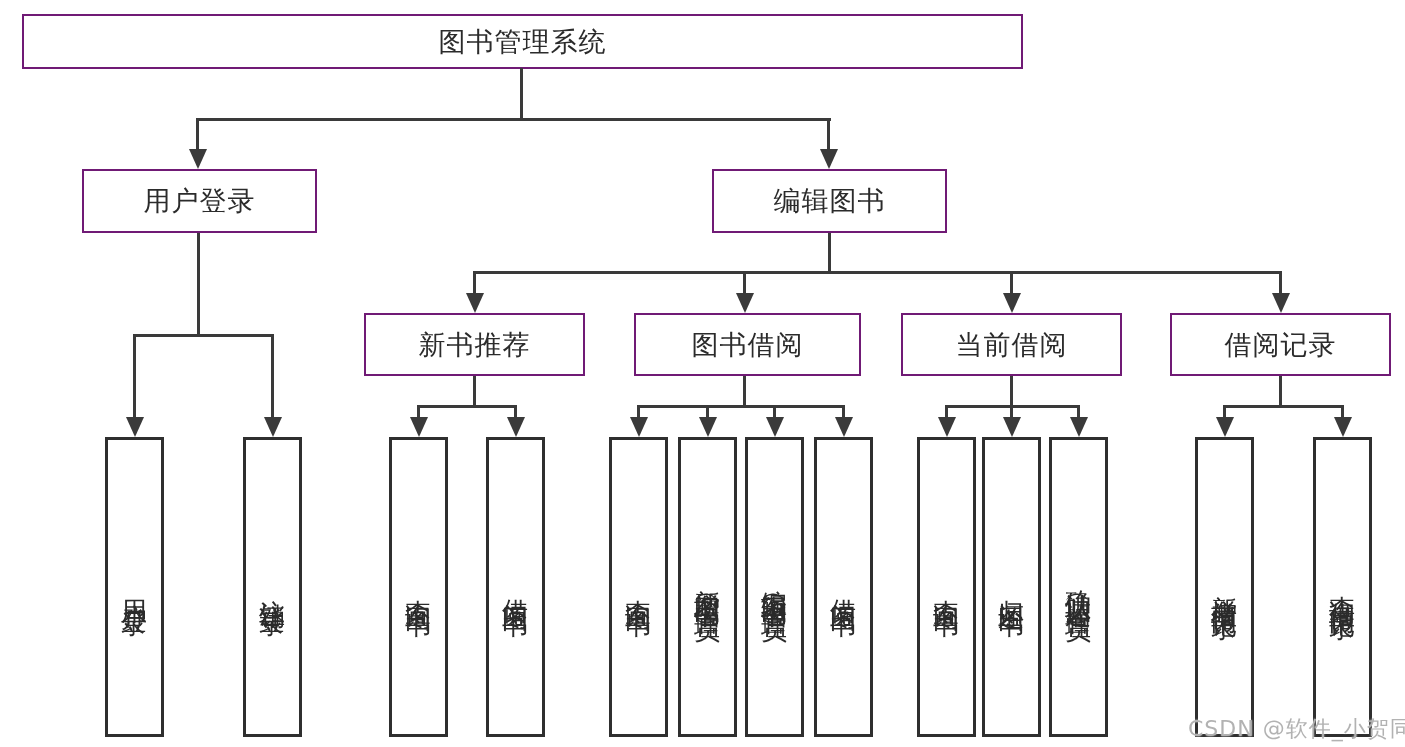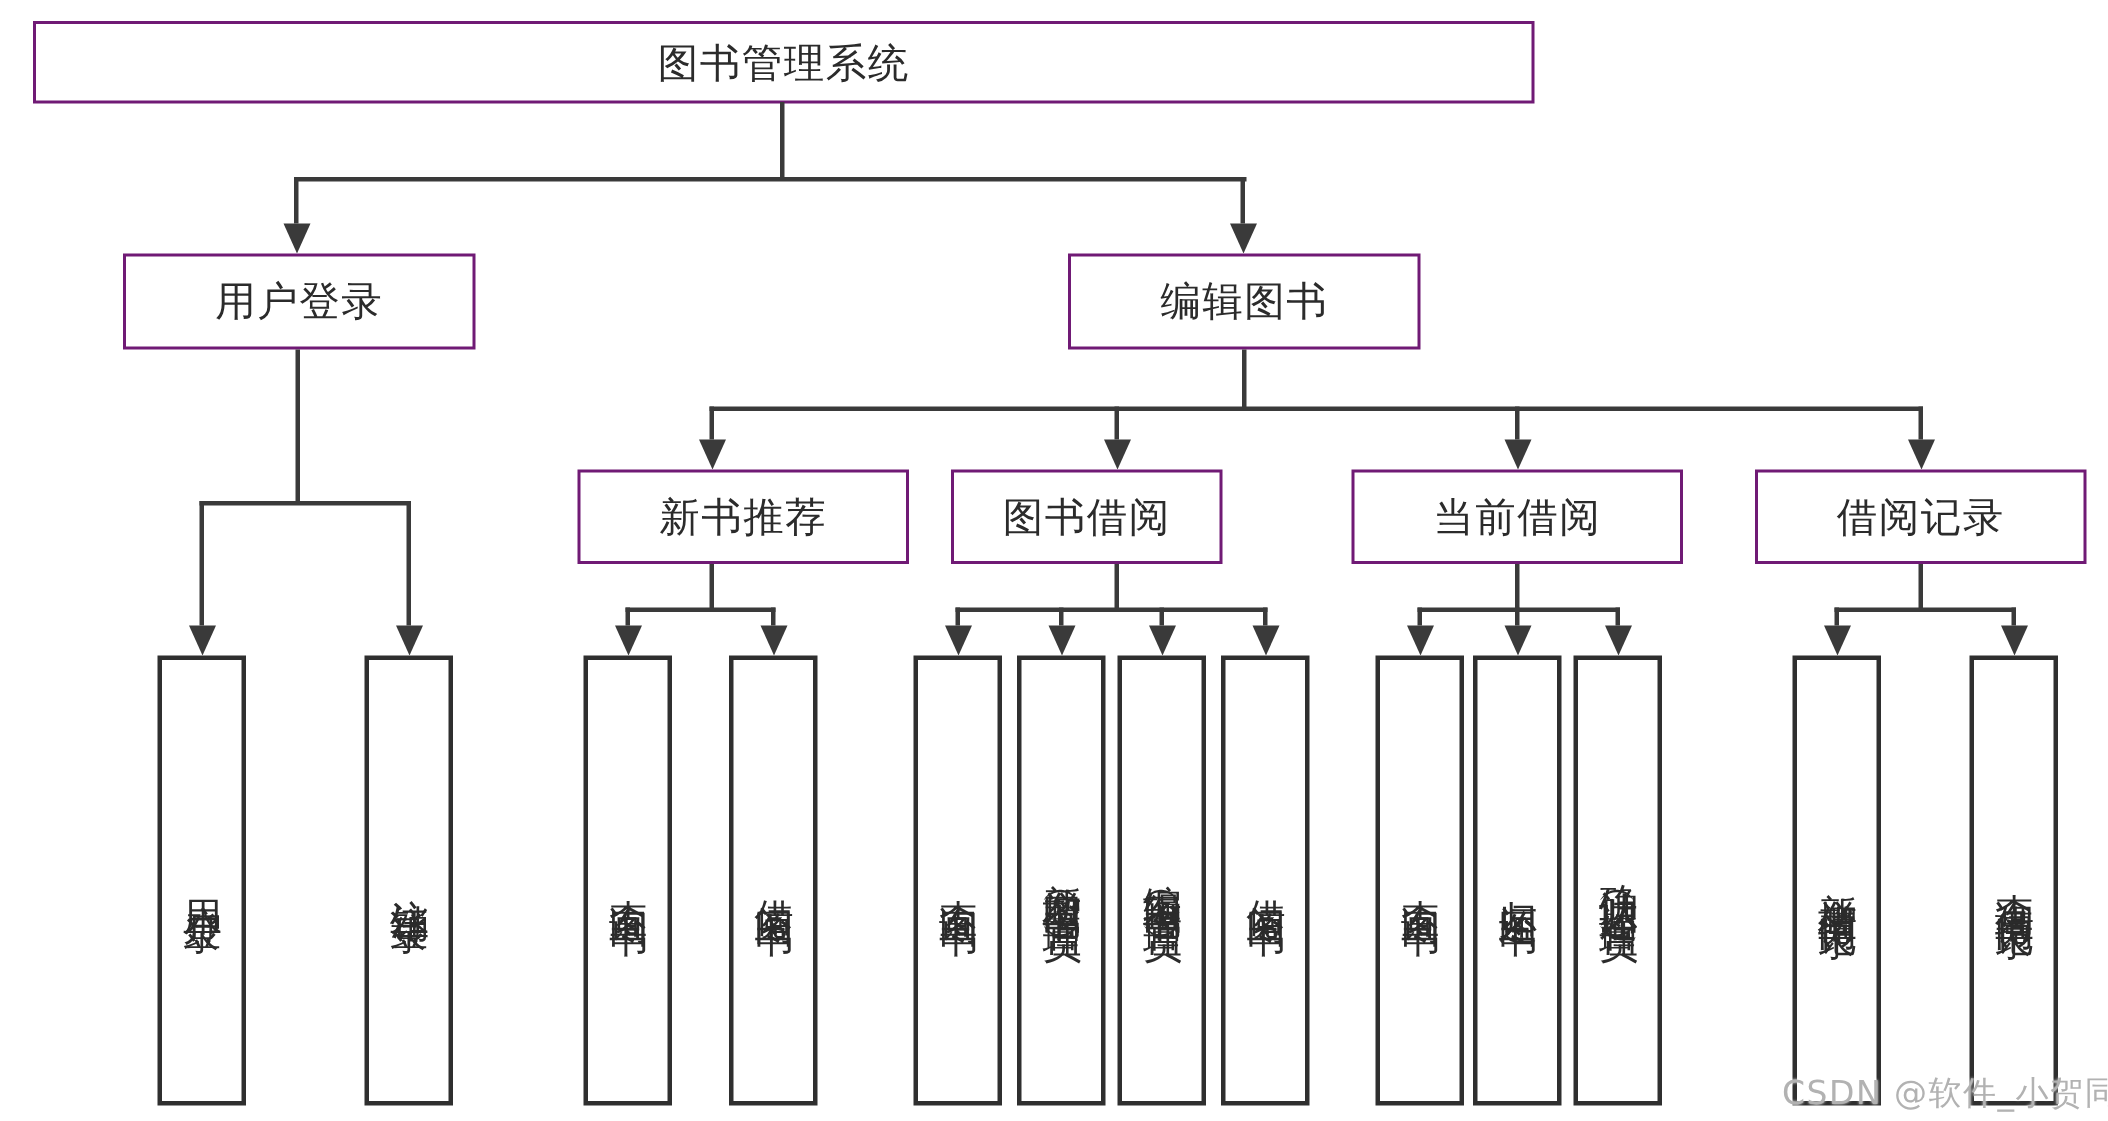--- a/index.html
+++ b/index.html
@@ -84,22 +84,22 @@
   <div class="hline" style="left:473px;top:271px;width:809px;"></div>
   <div class="vline" style="left:473px;top:271px;height:22px;"></div>
   <div class="arrow" style="left:466px;top:293px;"></div>
   <div class="vline" style="left:743px;top:271px;height:22px;"></div>
   <div class="arrow" style="left:736px;top:293px;"></div>
   <div class="vline" style="left:1010px;top:271px;height:22px;"></div>
   <div class="arrow" style="left:1003px;top:293px;"></div>
   <div class="vline" style="left:1279px;top:271px;height:22px;"></div>
   <div class="arrow" style="left:1272px;top:293px;"></div>
 
-  <div class="box" style="left:364px;top:313px;width:221px;height:63px;margin-left:21px;">新书推荐</div>
-  <div class="box" style="left:634px;top:313px;width:181px;height:63px;">图书借阅</div>
+  <div class="box" style="left:364px;top:313px;width:221px;height:63px;">新书推荐</div>
+  <div class="box" style="left:634px;top:313px;width:227px;height:63px;">图书借阅</div>
   <div class="box" style="left:901px;top:313px;width:221px;height:63px;">当前借阅</div>
   <div class="box" style="left:1170px;top:313px;width:221px;height:63px;">借阅记录</div>
 
   <div class="vline" style="left:473px;top:376px;height:31px;"></div>
   <div class="hline" style="left:417px;top:405px;width:100px;"></div>
   <div class="vline" style="left:417px;top:405px;height:12px;"></div>
   <div class="arrow" style="left:410px;top:417px;"></div>
   <div class="vline" style="left:514px;top:405px;height:12px;"></div>
   <div class="arrow" style="left:507px;top:417px;"></div>
 

